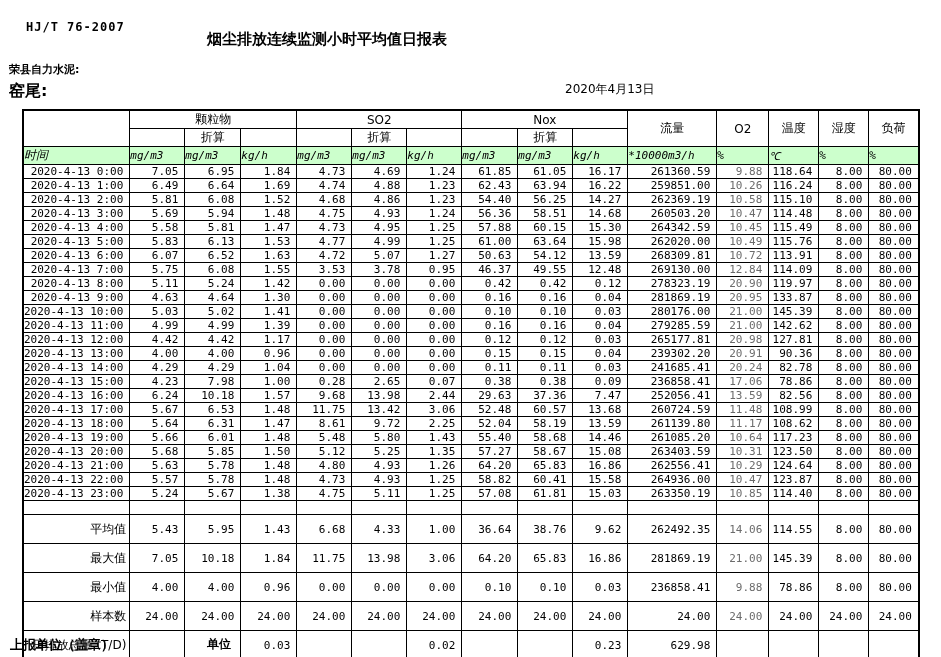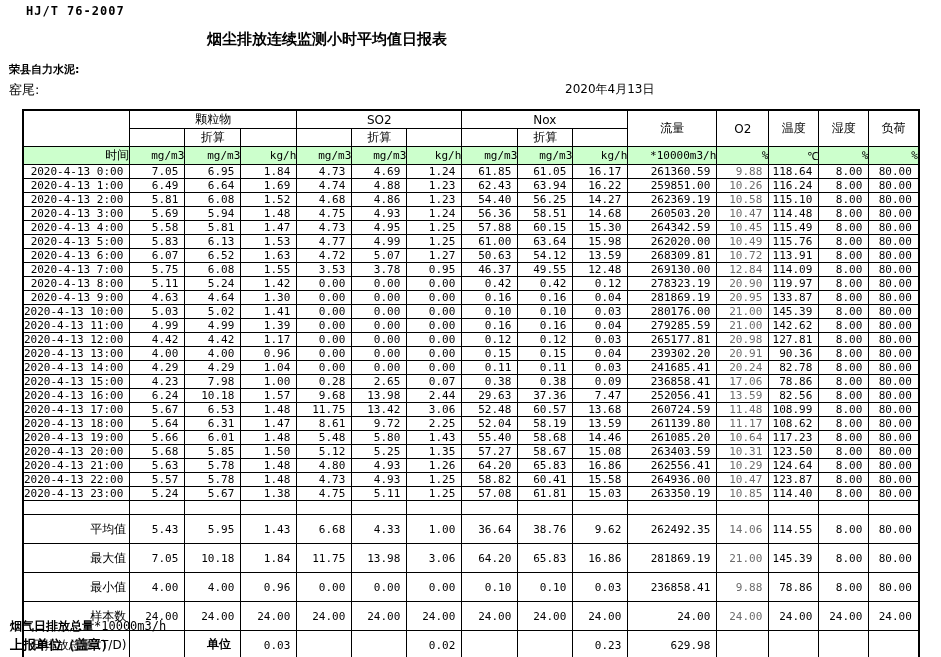--- a/index.html
+++ b/index.html
@@ -1,31 +1,31 @@
 <!DOCTYPE html>
 <html style="--green: #ccffcc;"><head>
 <meta charset="utf-8">
 <style>
   :root { --green:#ccffcc; }
   * { box-sizing:border-box; }
   html,body { margin:0; padding:0; background:#fff; }
   body { width:941px; height:657px; color:#000; font-family:"DejaVu Sans", sans-serif; }
   .doc { position:relative; width:941px; height:657px; overflow:hidden; background:#fff; }
 
-  .standard { position:absolute; left:26px; top:4px; font-family:"DejaVu Sans Mono", monospace; font-weight:bold; font-size:12px; letter-spacing:1px; }
+  .standard { position:absolute; left:26px; top:20px; font-family:"DejaVu Sans Mono", monospace; font-weight:bold; font-size:12px; letter-spacing:1px; }
   .title    { position:absolute; left:207px; top:30px; font-weight:bold; font-size:15px; }
   .company  { position:absolute; left:9px;  top:62px; font-weight:bold; font-size:11px; }
-  .kiln     { position:absolute; left:9px;  top:81px; font-weight:normal; font-size:13px; }
+  .kiln     { position:absolute; left:9px;  top:81px; font-weight:bold; font-size:16px; }
   .date     { position:absolute; left:565px; top:81px; font-size:12px; }
 
   table.report { position:absolute; left:22px; top:109px; border-collapse:collapse; table-layout:fixed; border:2px solid #000; }
   table.report td { border:1px solid #000; font-family:"DejaVu Sans Mono", monospace; font-size:11px; white-space:nowrap; padding:0; height:14px; }
 
   thead tr.grp td, thead tr.sub td { height:13px; text-align:center; font-family:"DejaVu Sans", sans-serif; font-size:12px; }
-  thead tr.units td { height:17px; background:var(--green); text-align:right; }
+  thead tr.units td { height:17px; background:var(--green); text-align:left;font-style:italic; }
   thead td.cjk { font-family:"DejaVu Sans", sans-serif; font-size:12px; }
 
   tbody.data td, tbody.summary td { text-align:right; padding-right:6px; }
   tbody.data td.time-cell { padding-right:6px; }
   tbody.data td:nth-child(12), tbody.summary td:nth-child(12) { color:#6b6b6b; }
 
   tbody.summary td.label-cell { position:relative; overflow:visible; padding:14px; }
   tbody.summary td.label-cell .lbl { position:absolute; right:3px; top:50%; transform:translateY(-50%); white-space:nowrap; font-family:"DejaVu Sans", sans-serif; font-size:12px; }
 
   .flow-note   { position:absolute; left:10px; top:618px; font-size:12px; font-weight:bold; }
@@ -622,17 +622,16 @@
           <td class="num-cell">0.23</td>
           <td class="num-cell">629.98</td>
           <td class="num-cell"></td>
           <td class="num-cell"></td>
           <td class="num-cell"></td>
           <td class="num-cell"></td>
         </tr>
       </tbody>
   </table>
 
-  <div class="flow-note"><span>烟气日排放总量</span><span class="latin">*10000m3/h</span></div>
   <div class="report-unit">上报单位（盖章）</div>
   <div class="unit-label">单位</div>
 
 </div>
 
 </body></html>

